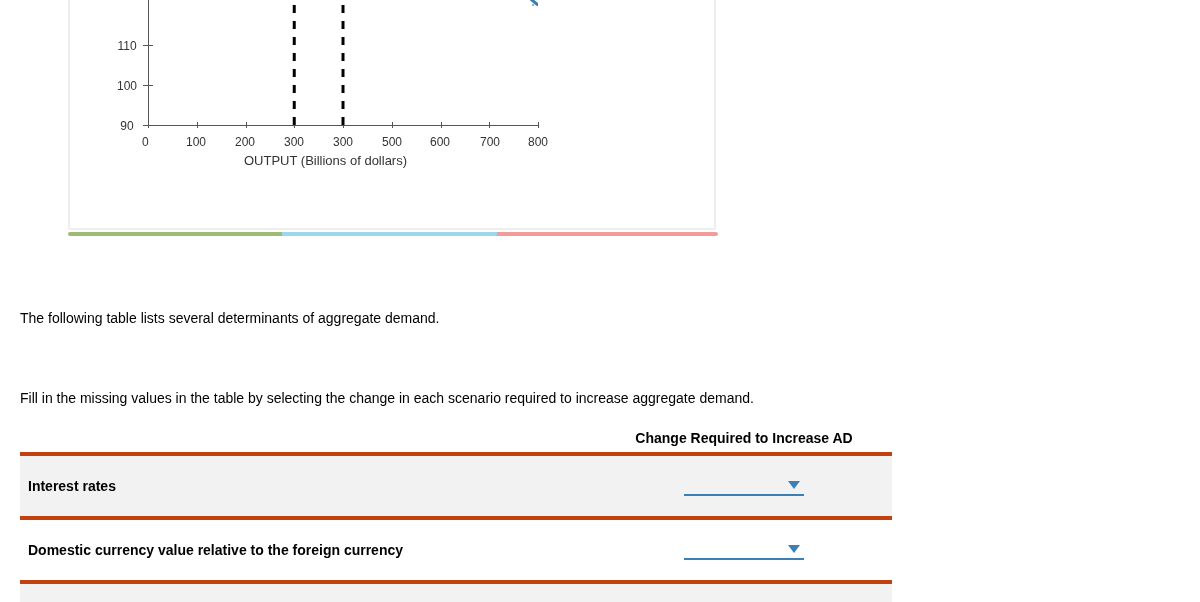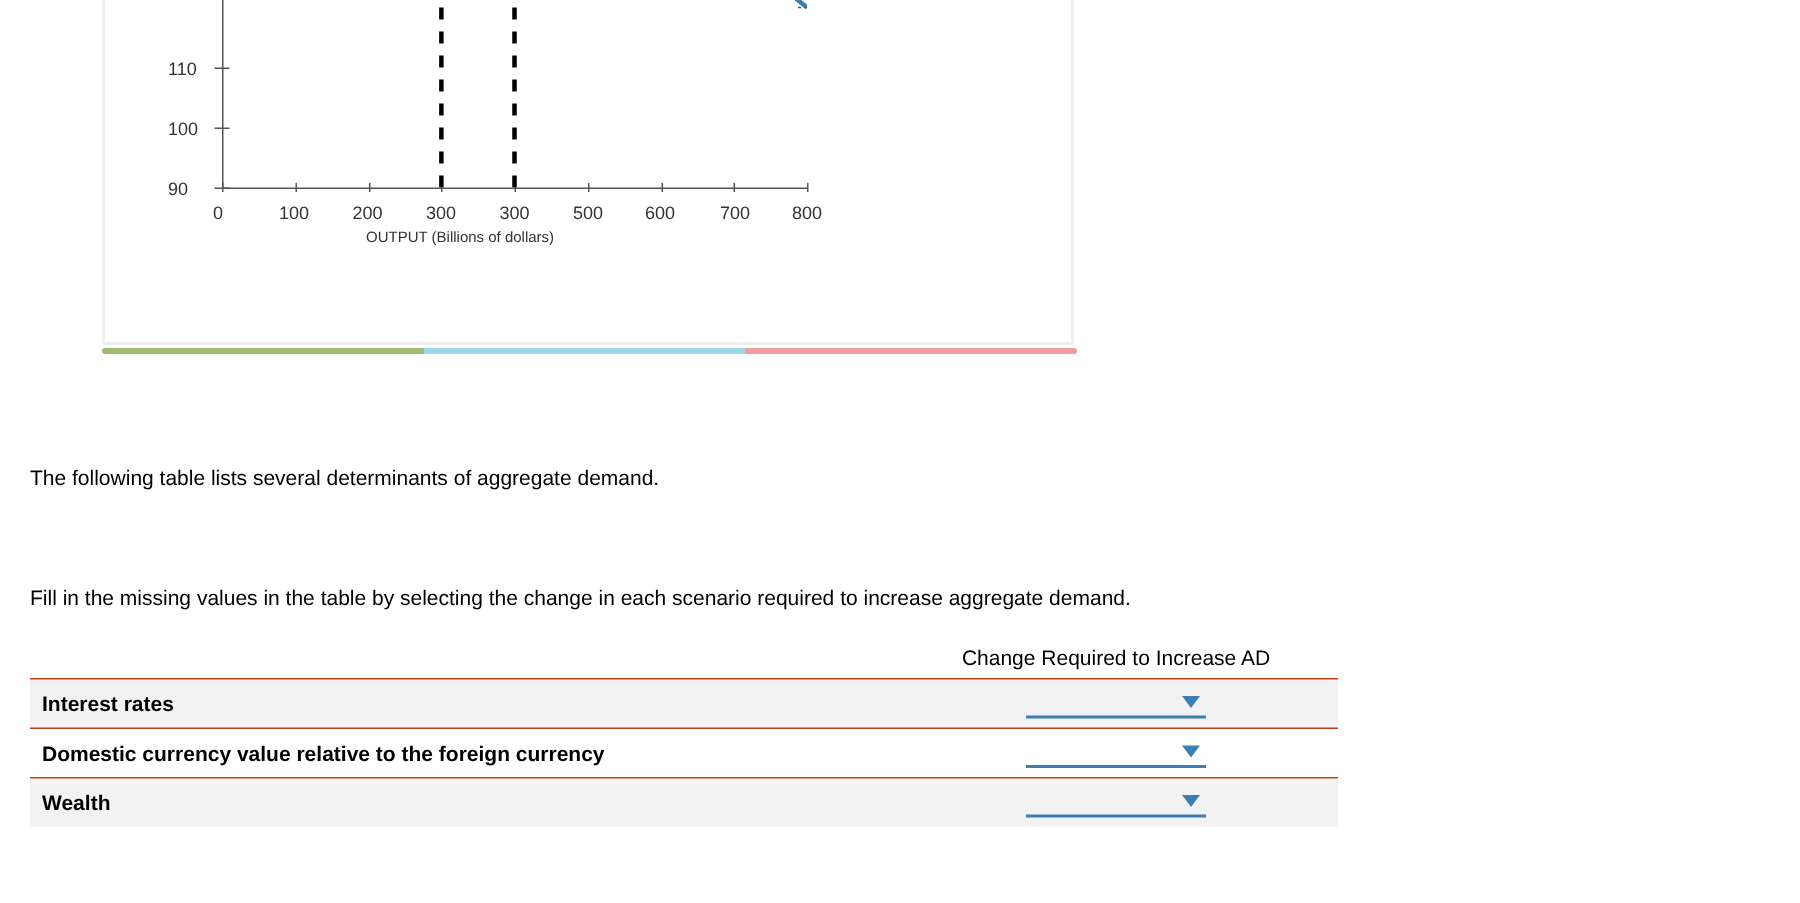--- a/index.html
+++ b/index.html
@@ -2,29 +2,29 @@
 <html><head>
 <meta charset="utf-8">
 <style>
   html,body{margin:0;padding:0;font-family:Verdana,Arial,sans-serif;font-size:14px;color:#000;background:#fff}
   .container{width:1200px;height:602px;position:relative;overflow:hidden}
   .chart-box{position:absolute;left:68px;top:-110px;width:648px;height:340px;border:2px solid #eeeeee;border-radius:2px;box-sizing:border-box;padding:10px}
   .plot{position:absolute;left:148px;top:-155px;width:390px;height:280px;font-family:Arial,sans-serif;font-size:12px;color:#333}
   .axis-line{position:absolute;background:#555}
   .tick{position:absolute;background:#555}
   .lbl{position:absolute;white-space:nowrap;text-align:center}
-  .ylab{text-align:left;width:30px}
-  .xlabel{position:absolute;white-space:nowrap;font-size:10px;color:#333}
+  .ylab{text-align:center;width:30px}
+  .xlabel{position:absolute;white-space:nowrap;font-size:13px;color:#333}
   .series{position:absolute;left:0;top:0;width:100%;height:100%}
   .hr-rule{position:absolute;left:68px;top:232px;width:650px;height:4px;background:linear-gradient(to right,#8fae59 0%,#8fae59 33%,#8bd0e8 33%,#8bd0e8 66%,#f08a8a 66%,#f08a8a 100%);opacity:.85;border-radius:2px}
   .body-text{position:absolute;left:20px;width:1120px}
   .instr{}
   .tbl{border-collapse:collapse;width:872px;}
-  .tbl th{font-weight:normal;text-align:left;padding:6px 8px;vertical-align:bottom}
-  .tbl td{padding:6px 8px;border-top:1px solid #c2410c;vertical-align:middle}
+  .tbl th{font-weight:bold;text-align:left;padding:6px 8px;vertical-align:bottom}
+  .tbl td{padding:20px 8px;border-top:4px solid #c2410c;vertical-align:middle}
   .tbl tr.alt td{background:#f2f2f2}
   .sel{display:inline-block;position:relative;width:120px;height:18px;border-bottom:2px solid #3b7fb5;text-align:right}
   .caret{display:inline-block;width:0;height:0;border-left:6px solid transparent;border-right:6px solid transparent;border-top:8px solid #3b7fb5;vertical-align:middle;margin-right:4px}
 </style>
 </head>
 <body>
 
 <div class="container">
 
   <div class="chart-box"></div>

